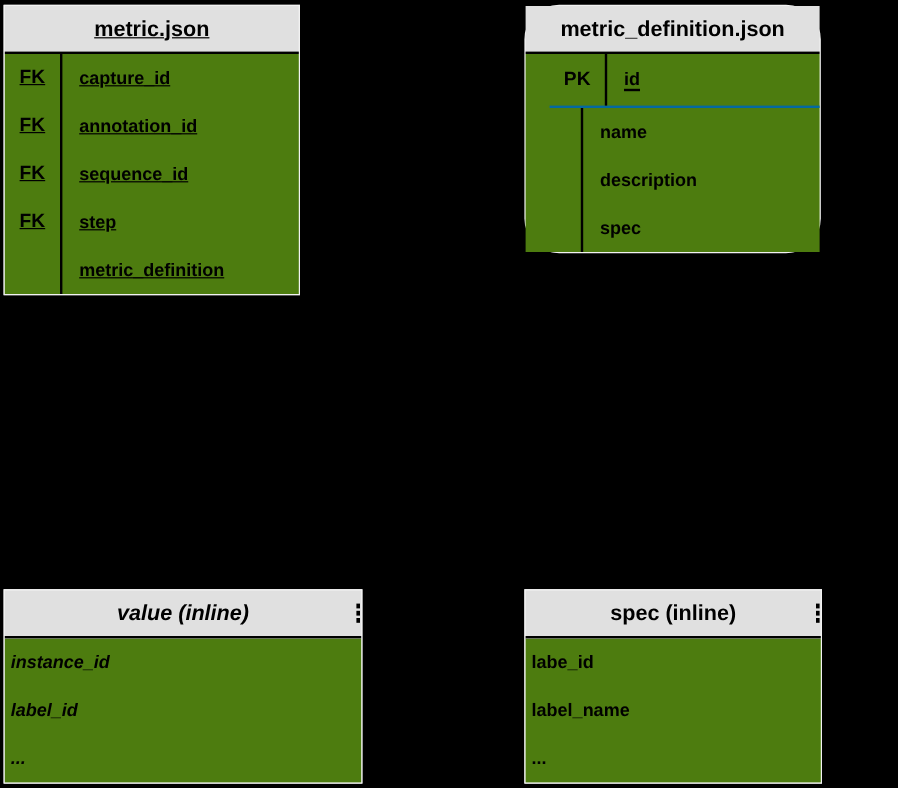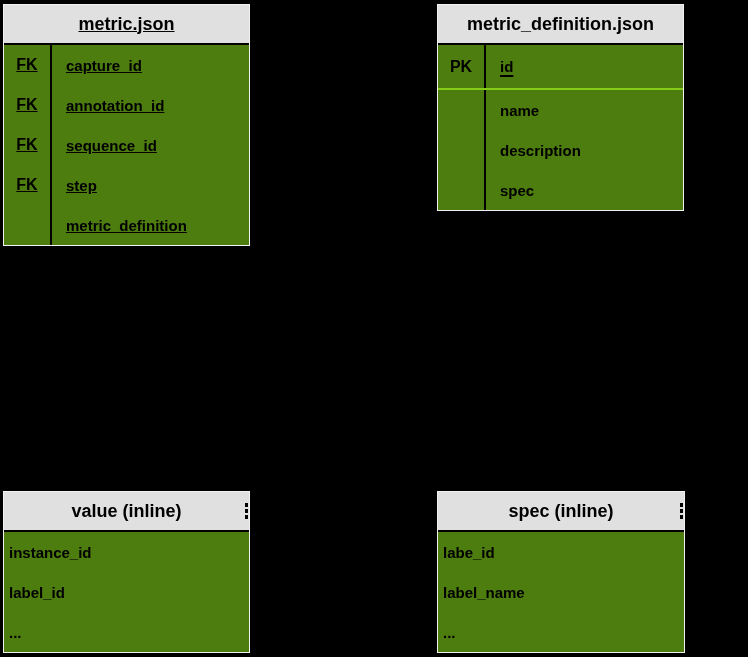--- a/index.html
+++ b/index.html
@@ -35,21 +35,22 @@
     white-space: nowrap;
   }
   .tbl-body { background: #4d7c0f; }
   .row {
     display: flex;
     height: 40px;
     align-items: stretch;
   }
   .row.pk-row {
     height: 43px;
-    border-bottom: 2px solid #84cc16;
+    border-bottom: 2px solid #0369a1;
+    margin-left: 20px;
   }
   .keycell {
     flex: 0 0 46px;
     width: 46px;
     border-right: 2px solid #000000;
     display: flex;
     align-items: center;
     justify-content: center;
     font-weight: bold;
     font-size: 16px;
@@ -79,22 +80,22 @@
     gap: 2px;
   }
   .vmark i {
     display: block;
     width: 3px;
     height: 4px;
     background: #000000;
   }
   
   #tbl-metric           { left: 3px;   top: 4px;   width: 247px; text-decoration: underline; }
-  #tbl-metric-def       { left: 437px; top: 4px;   width: 247px; }
-  #tbl-value-inline     { left: 3px;   top: 491px; width: 247px; }
+  #tbl-metric-def       { left: 437px; top: 4px;   width: 247px; border-radius: 29px; }
+  #tbl-value-inline     { left: 3px;   top: 491px; width: 299px; font-style: italic; }
   #tbl-spec-inline      { left: 437px; top: 491px; width: 248px; }
 </style>
 </head>
 <body>
 
 <div class="tbl" id="tbl-metric">
   <div class="tbl-header">
     <span>metric.json</span>
   </div>
   <div class="tbl-body">

